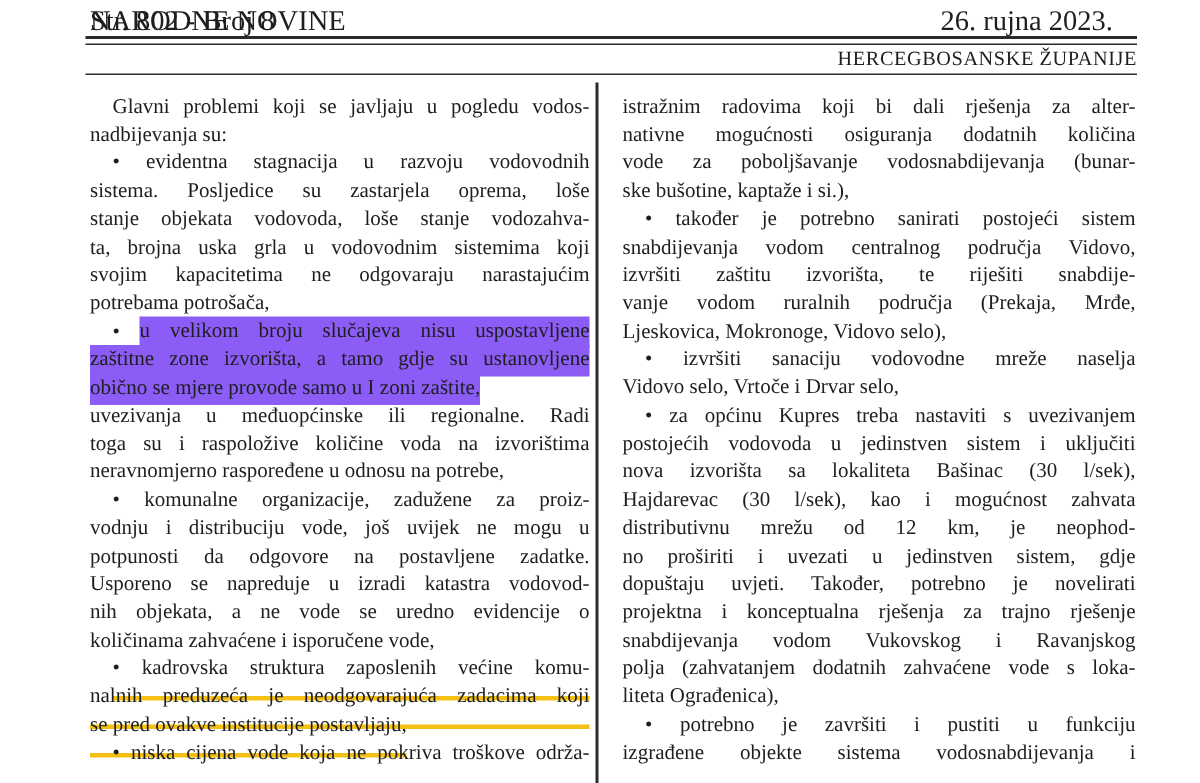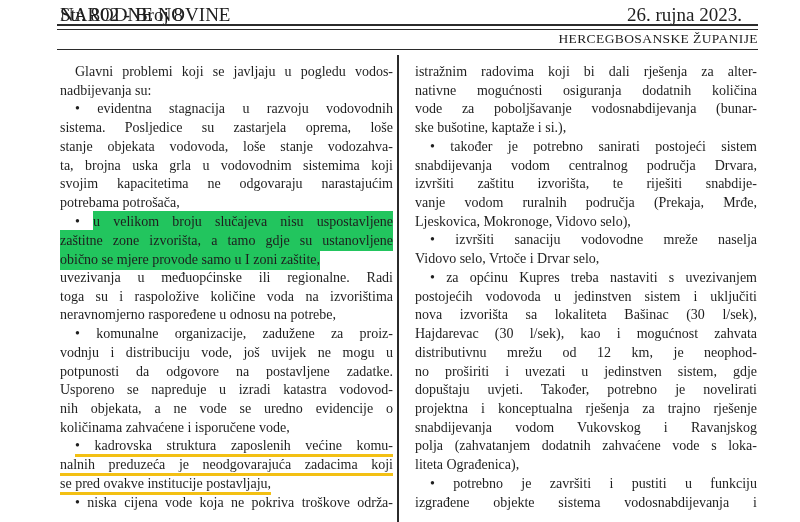--- a/index.html
+++ b/index.html
@@ -22,22 +22,22 @@
   .sub-rule{position:absolute;top:49px;left:57px;width:701px;height:1px;background:#2b2b2b;}
   .col-divider{position:absolute;top:55px;left:397px;width:2px;height:467px;background:#2b2b2b;}
   
   .col{position:absolute;top:63px;font-size:14px;}
   .col-left{left:60px;width:333px;}
   .col-right{left:415px;width:342px;}
   .ln{position:relative;height:18.72px;line-height:18.72px;
     text-align:justify;text-align-last:justify;white-space:nowrap;}
   .ln.left{text-align-last:left;}
   .ln.ind{text-indent:15px;}
-  .hl{background:#22c55e;padding:2.5px 0 3.5px;}
-  .yl{border-bottom:3.5px solid #f3c013;padding-bottom:1px;}
+  .hl{background:#8b5cf6;padding:2.5px 0 3.5px;}
+  .yl{border-bottom:3.5px solid #f3c013;padding-bottom:11px;}
 </style>
 </head>
 <body>
 
 <div class="page">
 
   <div class="hdr-row">
     <span class="hdr-left">Str. 802 - Broj 8</span>
     <span class="hdr-center">NARODNE NOVINE</span>
     <span class="hdr-right">26. rujna 2023.</span>
@@ -76,21 +76,21 @@
       <div class="ln"><span class="yl">nalnih preduzeća je neodgovarajuća zadacima koji</span></div>
       <div class="ln left"><span class="yl">se pred ovakve institucije postavljaju,</span></div>
       <div class="ln ind"><span>• niska cijena vode koja ne pokriva troškove održa-</span></div>
     </div>
   <div class="col col-right">
       <div class="ln"><span>istražnim radovima koji bi dali rješenja za alter-</span></div>
       <div class="ln"><span>nativne mogućnosti osiguranja dodatnih količina</span></div>
       <div class="ln"><span>vode za poboljšavanje vodosnabdijevanja (bunar-</span></div>
       <div class="ln left"><span>ske bušotine, kaptaže i si.),</span></div>
       <div class="ln ind"><span>• također je potrebno sanirati postojeći sistem</span></div>
-      <div class="ln"><span>snabdijevanja vodom centralnog područja Drvara,</span></div>
+      <div class="ln"><span>snabdijevanja vodom centralnog područja Vidovo,</span></div>
       <div class="ln"><span>izvršiti zaštitu izvorišta, te riješiti snabdije-</span></div>
       <div class="ln"><span>vanje vodom ruralnih područja (Prekaja, Mrđe,</span></div>
       <div class="ln left"><span>Ljeskovica, Mokronoge, Vidovo selo),</span></div>
       <div class="ln ind"><span>• izvršiti sanaciju vodovodne mreže naselja</span></div>
       <div class="ln left"><span>Vidovo selo, Vrtoče i Drvar selo,</span></div>
       <div class="ln ind"><span>• za općinu Kupres treba nastaviti s uvezivanjem</span></div>
       <div class="ln"><span>postojećih vodovoda u jedinstven sistem i uključiti</span></div>
       <div class="ln"><span>nova izvorišta sa lokaliteta Bašinac (30 l/sek),</span></div>
       <div class="ln"><span>Hajdarevac (30 l/sek), kao i mogućnost zahvata</span></div>
       <div class="ln"><span>distributivnu mrežu od 12 km, je neophod-</span></div>

